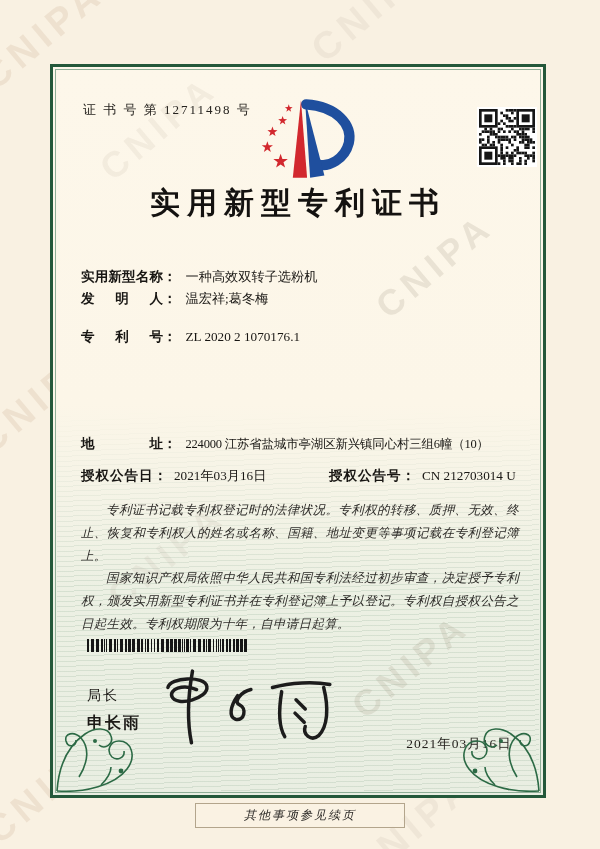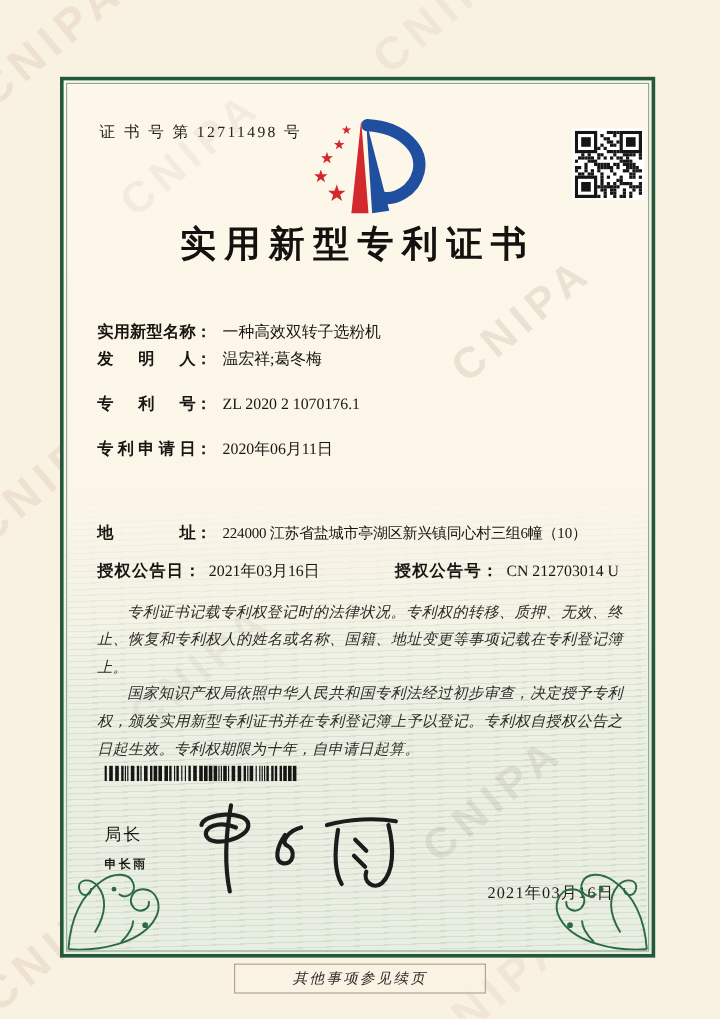--- a/index.html
+++ b/index.html
@@ -55,21 +55,21 @@
   
   .paras{
     position:absolute;left:28px;top:432px;width:438px;
     font-size:12.5px;line-height:1.82;font-style:italic;
     color:#2d2b28;letter-spacing:0.3px;text-align:justify;
   }
   .paras p{margin:0;text-indent:2em;}
   
   .barcode{position:absolute;left:34px;top:571px;width:164px;height:13px;}
   .sig-title{position:absolute;left:34px;top:620px;font-size:14px;font-weight:normal;color:#1c1a17;letter-spacing:2px;font-family:"Liberation Sans","DejaVu Sans",sans-serif;}
-  .sig-name{position:absolute;left:34px;top:646px;font-size:10px;font-weight:bold;color:#1c1a17;letter-spacing:2px;font-family:Liberation Sans, sans-serif;}
+  .sig-name{position:absolute;left:34px;top:646px;font-size:16px;font-weight:bold;color:#1c1a17;letter-spacing:2px;font-family:Liberation Sans, sans-serif;}
   .sig-script{position:absolute;left:96px;top:600px;width:210px;height:82px;}
   .issue-date{position:absolute;left:316px;top:668px;width:180px;text-align:center;font-size:13.5px;color:#211e1a;letter-spacing:1px;}
   .page-info{position:absolute;left:0;right:0;top:712px;text-align:center;font-size:12px;color:#2a2722;letter-spacing:1px;}
   .flourish{position:absolute;bottom:2px;width:88px;height:94px;}
   .flourish.right{right:2px;}
   .flourish.left{left:2px;transform:scaleX(-1);}
   .footer-note{
     position:absolute;left:50%;top:803px;transform:translateX(-50%);
     border:1px solid #b3a58c;padding:3px 48px;font-size:12px;font-style:italic;
     color:#2d2b28;letter-spacing:2px;white-space:nowrap;z-index:3;background:rgba(250,243,229,0.6);
@@ -268,23 +268,20 @@
 
     <div class="row" style="top:201px">
       <span class="flabel">实用新型名称</span><span class="fcolon">：</span><span class="fvalue">一种高效双转子选粉机</span>
     </div>
     <div class="row" style="top:223px">
       <span class="flabel">发　明　人</span><span class="fcolon">：</span><span class="fvalue">温宏祥;葛冬梅</span>
     </div>
     <div class="row" style="top:261px">
       <span class="flabel">专　利　号</span><span class="fcolon">：</span><span class="fvalue">ZL 2020 2 1070176.1</span>
     </div>
-    <div class="row" style="top:298px">
-      <span class="flabel">专利申请日</span><span class="fcolon">：</span><span class="fvalue">2020年06月11日</span>
-    </div>
     <div class="row" style="top:368px">
       <span class="flabel">地　　址</span><span class="fcolon">：</span><span class="fvalue long">224000 江苏省盐城市亭湖区新兴镇同心村三组6幢（10）</span>
     </div>
 
     <div class="row" style="top:400px">
       <span class="gpair">
         <span class="glabel">授权公告日：</span><span class="gvalue">2021年03月16日</span>
       </span>
       <span class="gpair" style="position:absolute;left:248px;">
         <span class="glabel">授权公告号：</span><span class="gvalue">CN 212703014 U</span>

